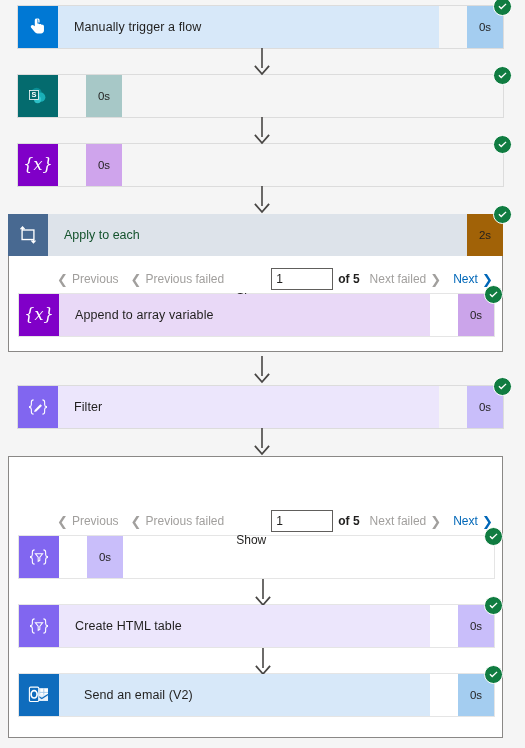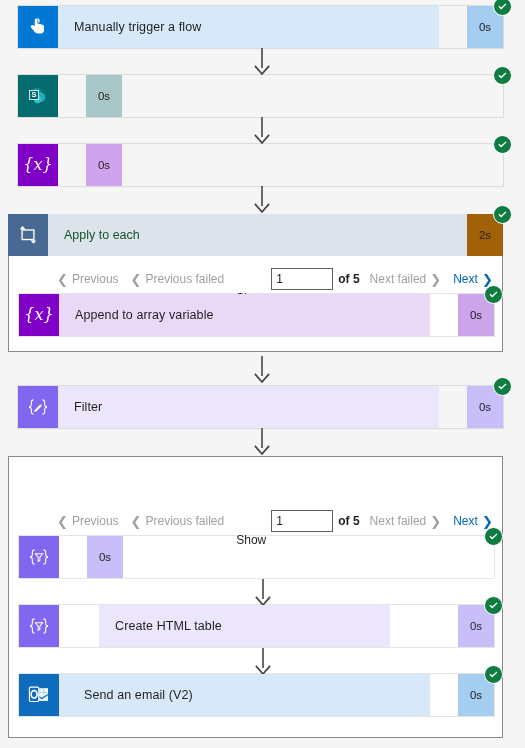--- a/index.html
+++ b/index.html
@@ -378,21 +378,21 @@
       </div>
     </div>
 
     <div class="arrow" style="left:243px; top:122px;">
       <svg width="22" height="28" viewBox="0 0 22 28">
         <line x1="11" y1="0" x2="11" y2="20" stroke="#484644" stroke-width="1.6"></line>
         <path d="M4.5 18.5 11 26l6.5-7.5" fill="none" stroke="#484644" stroke-width="1.8" stroke-linecap="square"></path>
       </svg>
     </div>
 
-    <div class="card t-data" style="left:10px; top:148px; width:475px;gap:40px;">
+    <div class="card t-data" style="left:10px; top:148px; width:475px;">
       <div class="icon-box glyph-box">
         <svg width="24" height="20" viewBox="0 0 26 20">
           <path d="M8.2 2.3c-2 0-2.4 1.1-2.4 2.6v2.4c0 1.3-.7 2.2-1.9 2.3v.8c1.2.1 1.9 1 1.9 2.3v2.4c0 1.5.4 2.6 2.4 2.6" fill="none" stroke="#ffffff" stroke-width="1.2"></path>
           <path d="M17.8 2.3c2 0 2.4 1.1 2.4 2.6v2.4c0 1.3.7 2.2 1.9 2.3v.8c-1.2.1-1.9 1-1.9 2.3v2.4c0 1.5-.4 2.6-2.4 2.6" fill="none" stroke="#ffffff" stroke-width="1.2"></path>
           <path d="M9.1 6.6h7.8l-3 3.6v3.6l-1.8 1v-4.6z" fill="none" stroke="#ffffff" stroke-width="1.1"></path>
         </svg>
       </div>
       <div class="title">Create HTML table</div>
       <div class="dur">0s</div>
       <div class="status">

